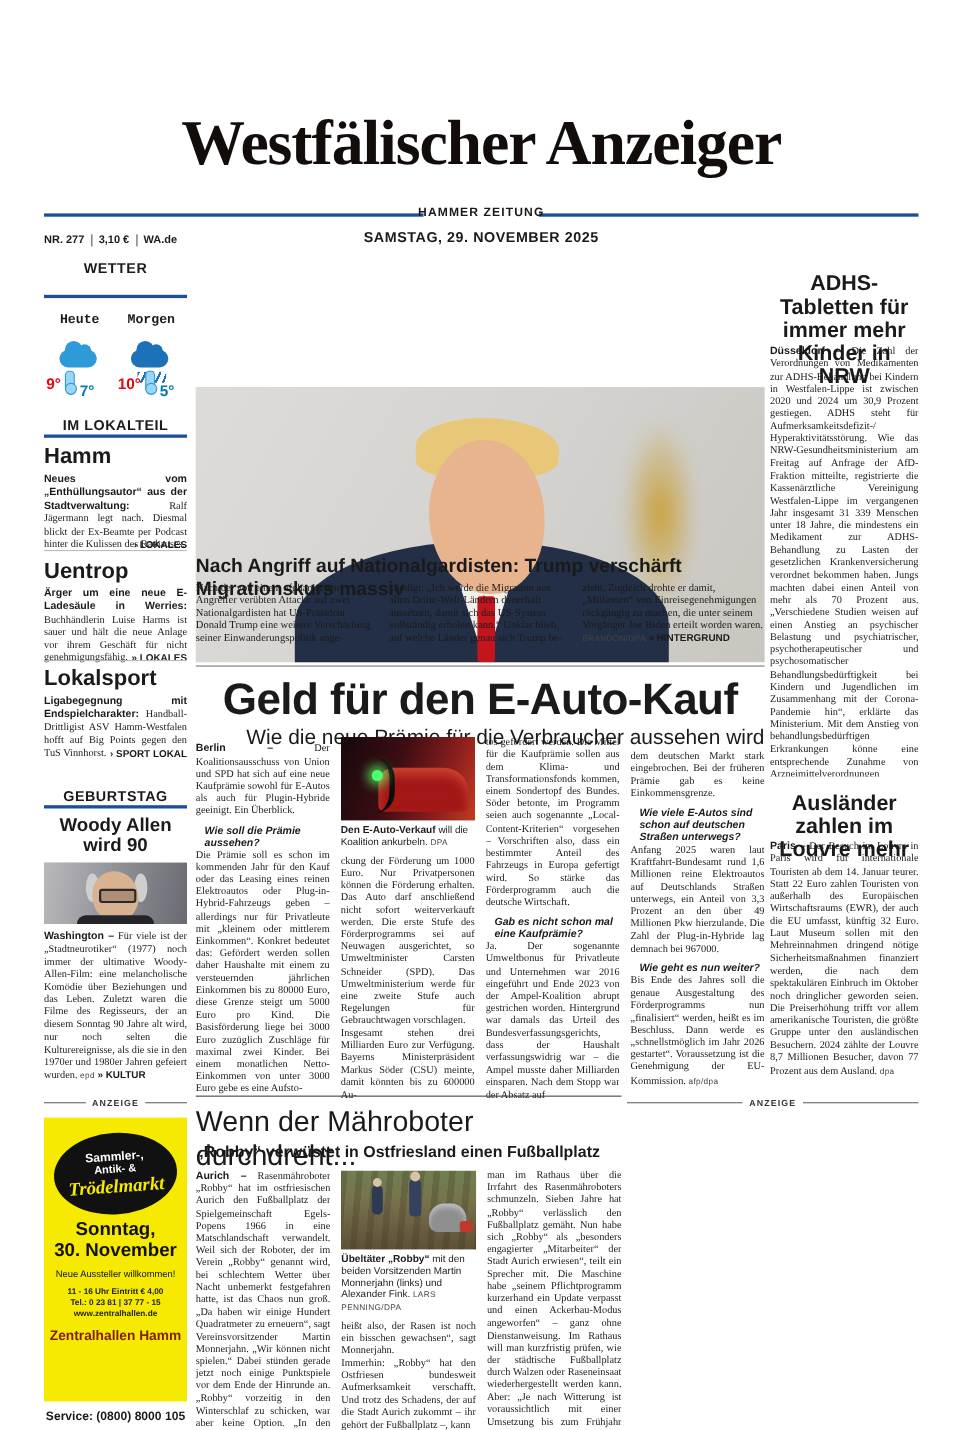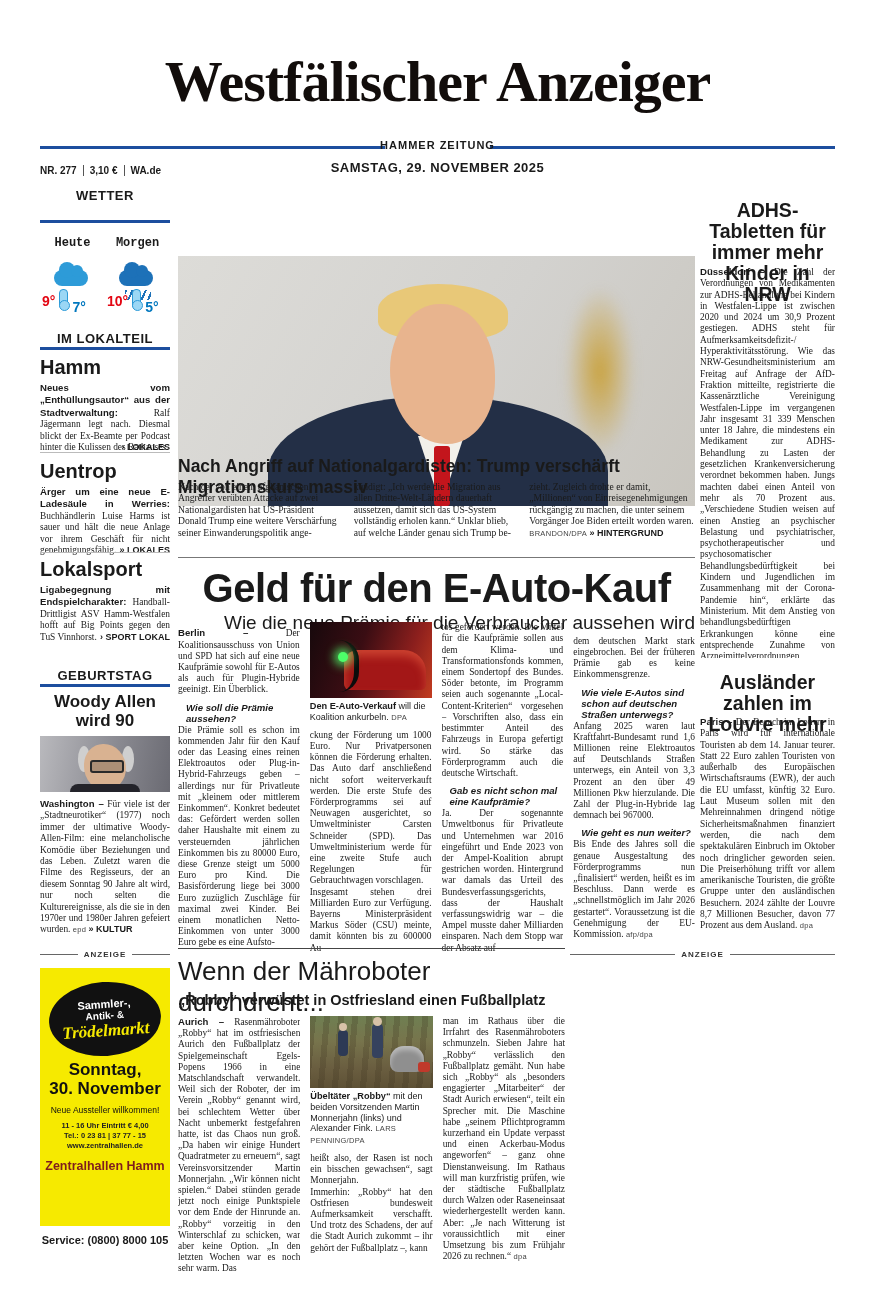--- a/index.html
+++ b/index.html
@@ -1,19 +1,19 @@
 <!DOCTYPE html>
 <html lang="de"><head>
 <meta charset="utf-8">
 <style>
   html,body{margin:0;padding:0;background:#fff;}
   .page{position:relative;width:871px;height:1300px;background:#fff;overflow:hidden;
         font-family:"Liberation Serif",serif;color:#1a1a1a;}
   .sans{font-family:"Liberation Sans",sans-serif;}
-  .abs{position:absolute;}
+  .abs{position:absolute;margin-top:48px;}
 
   
   .masthead-title{left:40px;top:48px;width:795px;text-align:center;
     font-family:"Liberation Serif",serif;font-weight:bold;font-size:58px;letter-spacing:-1px;color:#120d0b;}
   .blue-rule{background:#1d4e9e;height:3px;}
   .edition{left:40px;top:139px;width:795px;text-align:center;font-weight:bold;font-size:11px;letter-spacing:1px;}
   .dateline{left:40px;top:160px;width:795px;text-align:center;font-weight:bold;font-size:13px;letter-spacing:.5px;}
   .issueline{left:40px;top:165px;font-weight:bold;font-size:10px;display:flex;gap:6px;align-items:center;}
   .issueline span+span{border-left:1px solid #555;padding-left:6px;}
 

